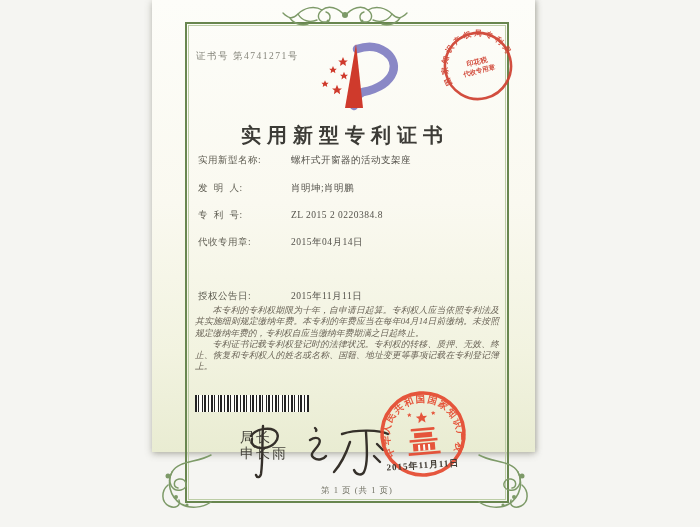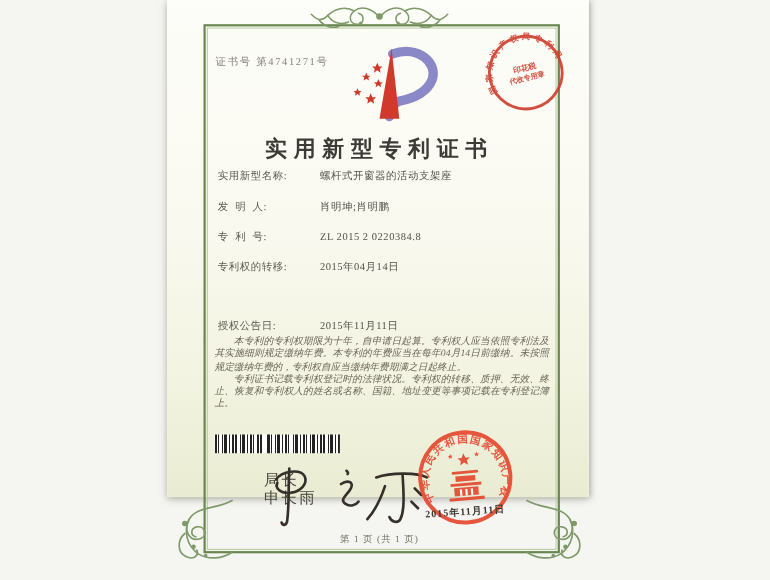--- a/index.html
+++ b/index.html
@@ -24,21 +24,21 @@
     font-weight:bold;letter-spacing:6px;color:#3c3b36;}
   .row{left:46px;font-size:9.5px;color:#5d5b50;letter-spacing:.5px;white-space:nowrap;}
   .row .lbl{display:inline-block;min-width:64px;white-space:pre;}
   .row .val{color:#53514a;padding-left:26px;}
   .paras{left:43px;top:305px;width:304px;font-size:8.8px;line-height:11.3px;
     color:#6b6558;text-align:justify;font-style:italic;}
   .paras p{margin:0;text-indent:2em;}
   .barcode{left:43px;top:395px;width:114px;height:17px;
     background:repeating-linear-gradient(90deg,#222 0 2px,#fdfdf9 2px 3px,#222 3px 4px,#fdfdf9 4px 7px,#222 7px 8px,#fdfdf9 8px 9px,#222 9px 11.5px,#fdfdf9 11.5px 13.5px,#222 13.5px 14.2px,#fdfdf9 14.2px 16px);}
   .director{left:53px;top:430px;font-size:14px;color:#46443c;line-height:16px;letter-spacing:2px;margin-left:35px;}
-  .footer{left:33px;top:485px;width:320px;text-align:center;font-size:8.5px;color:#6f6f62;letter-spacing:1px;}
+  .footer{left:33px;top:485px;width:320px;text-align:center;font-size:8.5px;color:#6f6f62;letter-spacing:1px;padding-left:12px;}
   .seal-date{left:211px;top:459px;width:120px;text-align:center;font-size:9px;
     color:#3e3830;letter-spacing:1px;transform:rotate(-4deg);font-weight:bold;}
   svg{position:absolute;overflow:visible;}
   .seal-svg{opacity:.92;}
 </style>
 </head>
 <body>
 
 <div class="paper">
 
@@ -122,21 +122,21 @@
   </div>
   <div class="abs row" style="top:182px">
     <span class="lbl">发  明  人:</span>
     <span class="val">肖明坤;肖明鹏</span>
   </div>
   <div class="abs row" style="top:209px">
     <span class="lbl">专  利  号:</span>
     <span class="val">ZL 2015 2 0220384.8</span>
   </div>
   <div class="abs row" style="top:236px">
-    <span class="lbl">专利权的转移:</span>
+    <span class="lbl">代收专用章:</span>
     <span class="val">2015年04月14日</span>
   </div>
   <div class="abs row" style="top:290px">
     <span class="lbl">授权公告日:</span>
     <span class="val">2015年11月11日</span>
   </div>
 
   <div class="abs paras">
     <p>本专利的专利权期限为十年，自申请日起算。专利权人应当依照专利法及其实施细则规定缴纳年费。本专利的年费应当在每年04月14日前缴纳。未按照规定缴纳年费的，专利权自应当缴纳年费期满之日起终止。</p>
     <p>专利证书记载专利权登记时的法律状况。专利权的转移、质押、无效、终止、恢复和专利权人的姓名或名称、国籍、地址变更等事项记载在专利登记簿上。</p>

